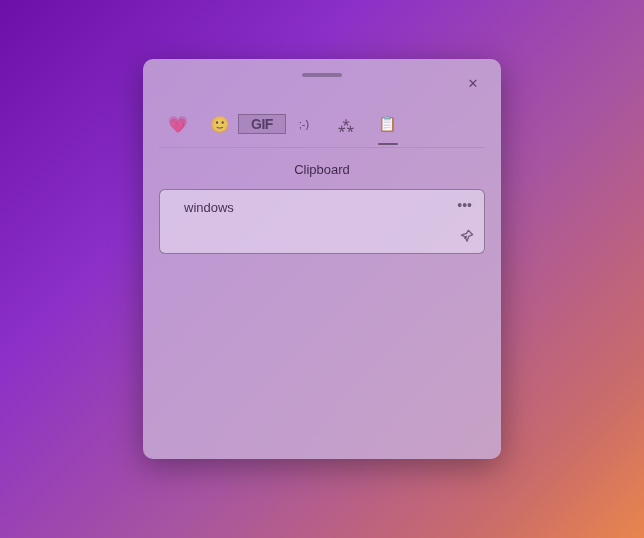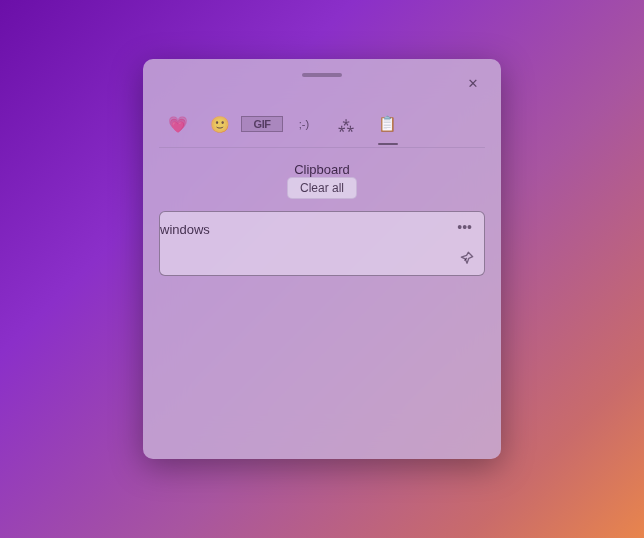--- a/index.html
+++ b/index.html
@@ -134,21 +134,21 @@
       padding: 3px 12px;
       font-size: 12px;
       color: rgba(40, 20, 50, 0.8);
       cursor: pointer;
     }
 
     .clipboard-item {
       background: rgba(230, 215, 240, 0.65);
       border: 1.5px solid rgba(80, 60, 90, 0.55);
       border-radius: 6px;
-      padding: 8px 0;
+      padding: 8px 24px;
       position: relative;
       min-height: 65px;
     }
 
     .clipboard-item-text {
       font-size: 13px;
       color: rgba(40, 20, 50, 0.85);
       line-height: 1.4;
     }
 
@@ -209,21 +209,21 @@
 
     <div class="tab-item" title="Emoji &amp; Kaomoji">
       <span>💗</span>
     </div>
 
     <div class="tab-item" title="Emoji">
       <span>🙂</span>
     </div>
 
     <div class="tab-item" title="GIF">
-      <span style="font-size:11px;font-weight:700;letter-spacing:-0.5px;background:rgba(60,40,70,0.15);border:1.5px solid rgba(60,40,70,0.35);border-radius:0;padding:1px 12px;">GIF</span>
+      <span style="font-size:14px;font-weight:700;letter-spacing:-0.5px;background:rgba(60,40,70,0.15);border:1.5px solid rgba(60,40,70,0.35);border-radius:0;padding:1px 12px;">GIF</span>
     </div>
 
     <div class="tab-item" title="Kaomoji">
       <span style="font-size:11px;font-weight:500;">;-)</span>
     </div>
 
     <div class="tab-item" title="Symbols">
       <span style="font-size:14px;">⁂</span>
     </div>
 
@@ -232,21 +232,20 @@
     </div>
 
   </div>
 
   <div class="tab-divider"></div>
 
   <div class="content-area">
 
     <div class="section-header">
       <span class="section-title">Clipboard</span>
-      <button class="clear-all-btn">Clear all</button>
     </div>
 
     <div class="clipboard-item">
       <span class="clipboard-item-text">windows</span>
 
       <div class="clipboard-item-actions">
         <button class="item-menu-btn" title="More options">
           <span>•••</span>
         </button>
       </div>

